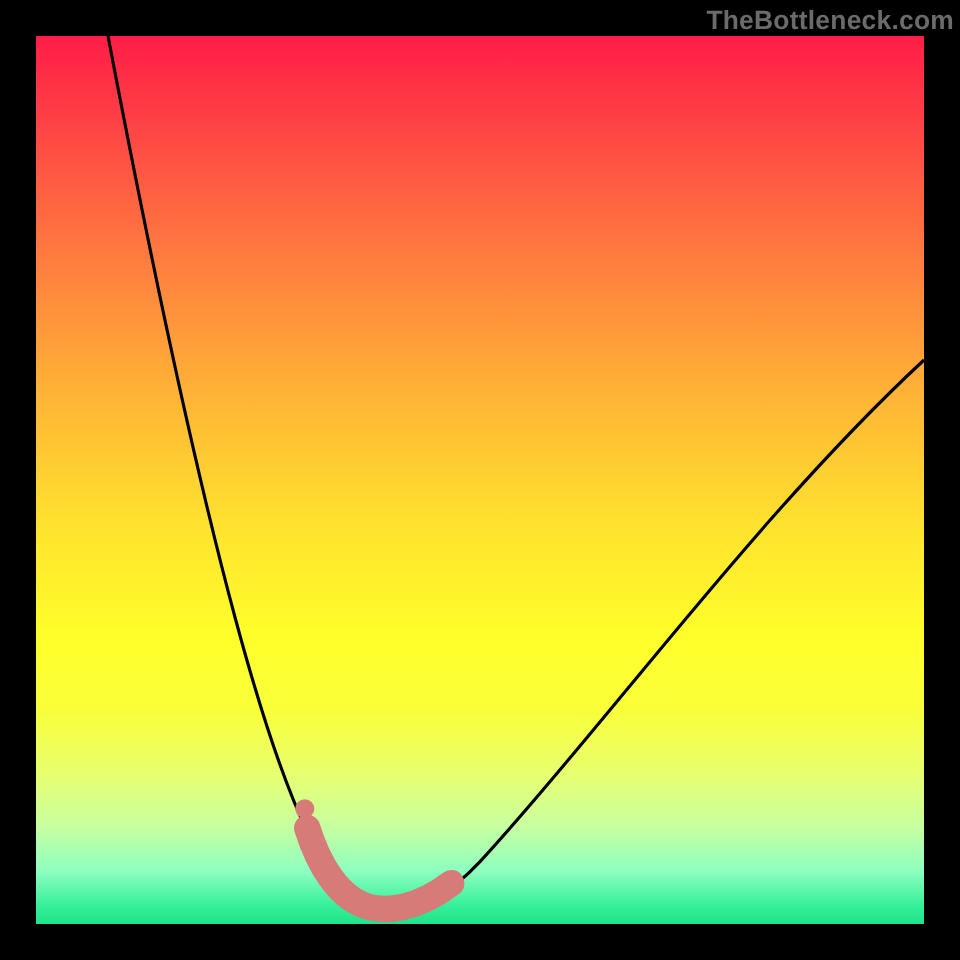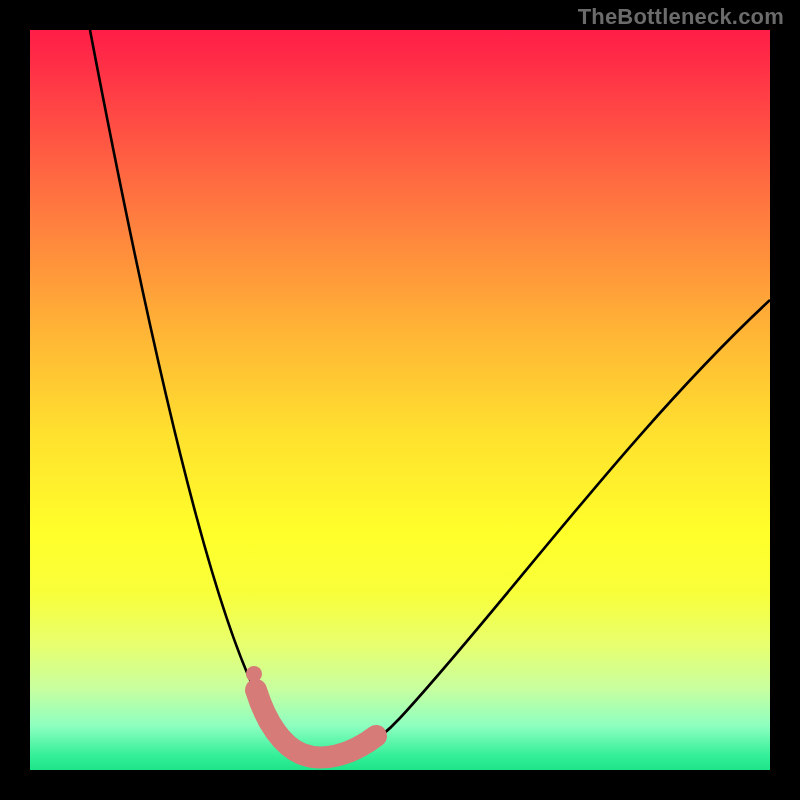--- a/index.html
+++ b/index.html
@@ -27,21 +27,21 @@
       #e8ff6e 83%,
       #c8ffa0 89%,
       #8effc0 94%,
       #35ef99 98%,
       #1ee489 100%
     );
   }
   .watermark {
     position: absolute;
     top: 4px;
-    right: 16px;
+    right: 5px;
     font-family: Arial, Helvetica, sans-serif;
     font-size: 22px;
     font-weight: 600;
     color: #6b6b6b;
     letter-spacing: 0.2px;
   }
   svg.curves {
     position: absolute;
     left: 0;
     top: 0;

